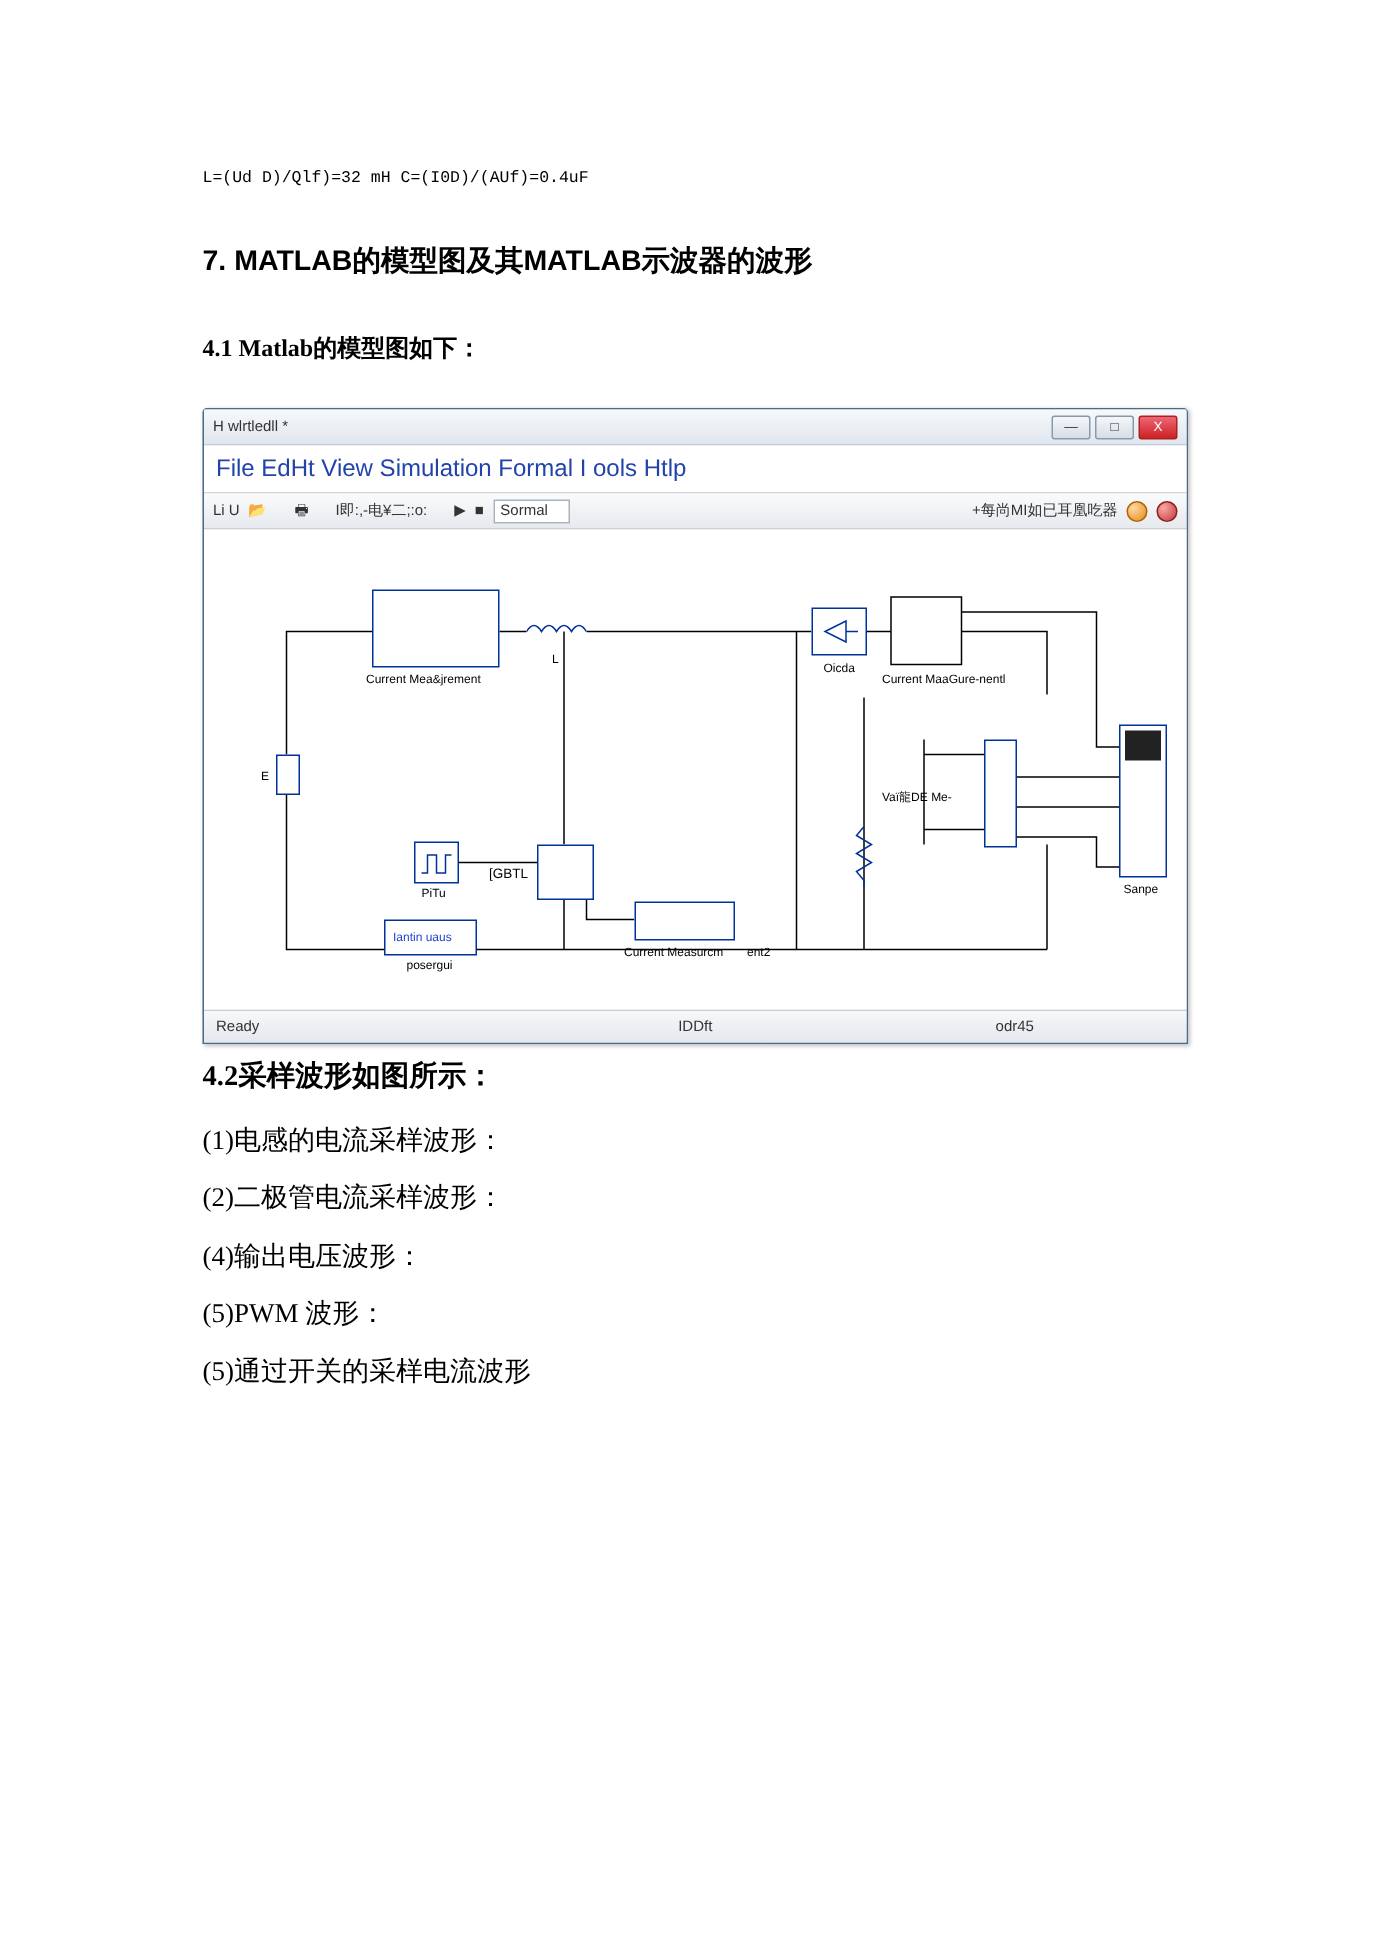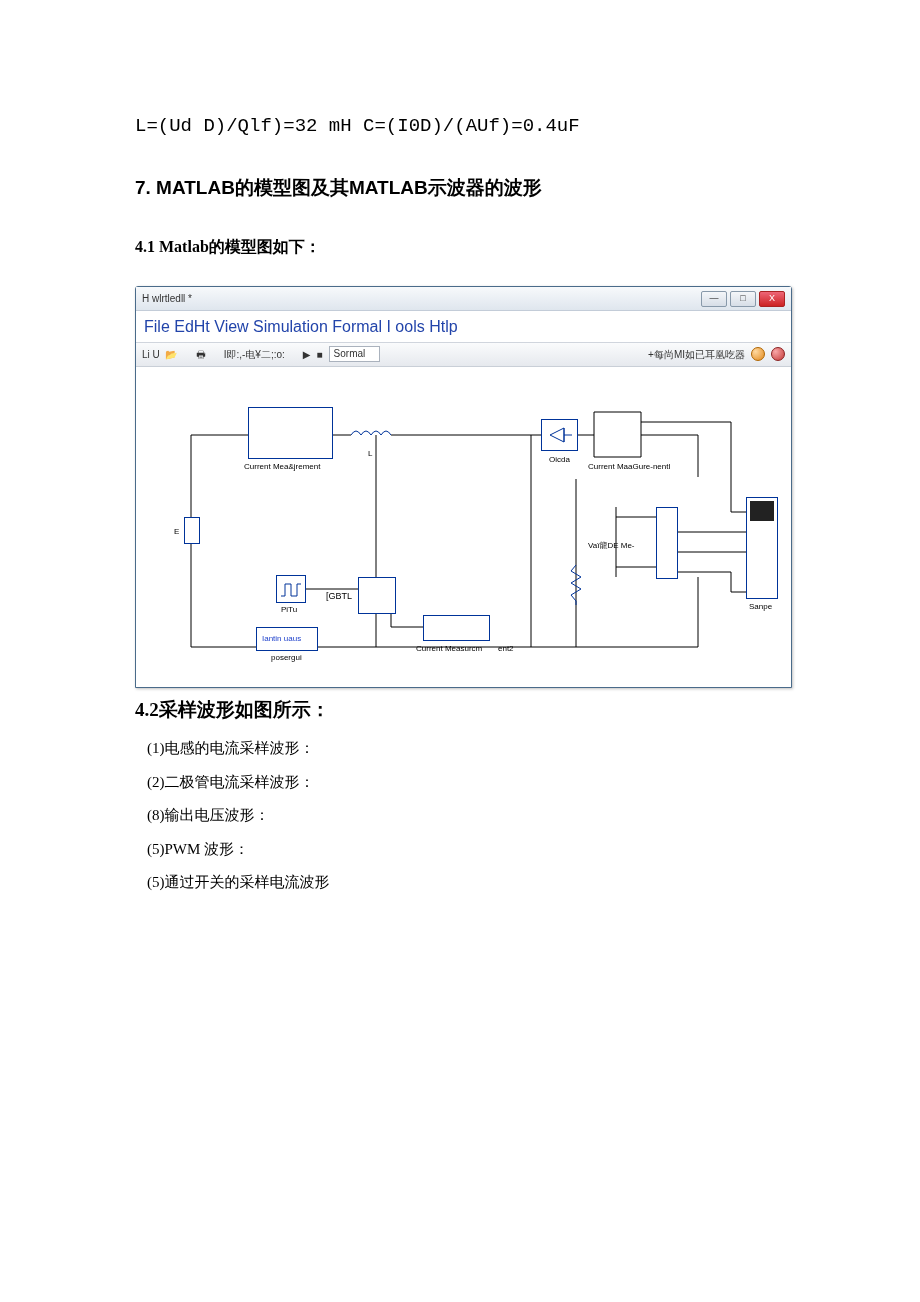--- a/index.html
+++ b/index.html
@@ -9,21 +9,21 @@
     width: 920px;
     padding: 110px 130px 50px 135px;
     box-sizing: border-box;
     color: #000;
     font-size: 15px;
     line-height: 1.7;
   }
   .formula {
     font-family: "Courier New", monospace;
     margin-bottom: 30px;
-    font-size: 19px;
+    font-size: 11px;
   }
   h2.sec {
     font-family: "SimHei", "黑体", sans-serif;
     font-weight: bold;
     font-size: 19px;
     margin: 0 0 28px 0;
   }
   h3.sub {
     font-family: "SimSun", serif;
     font-weight: bold;
@@ -127,22 +127,22 @@
     border-top: 1px solid #c9cfd7;
   }
   .statusbar .cell { flex: 1; }
   .after-heading {
     font-family: "SimSun", serif;
     font-weight: bold;
     font-size: 19px;
     margin: 0 0 10px 0;
   }
   .item {
-    margin: 8px 12px;
-    font-size: 15px;
+    margin: 8px 0;
+    font-size: 18px;
   }
 </style>
 </head>
 <body>
 
 <div class="formula">L=(Ud D)/Qlf)=32 mH C=(I0D)/(AUf)=0.4uF</div>
 
 <h2 class="sec">7. MATLAB的模型图及其MATLAB示波器的波形</h2>
 
 <h3 class="sub">4.1 Matlab的模型图如下：</h3>
@@ -265,21 +265,26 @@
     <div class="blk" style="left:610px; top:130px; width:30px; height:100px; background:#fff;">
       <div style="position:absolute; top:3px; left:3px; right:3px; height:20px; background:#222;"></div>
     </div>
     <div class="lbl" style="left:613px; top:233px;">Sanpe</div>
 
     <div class="blk" style="left:120px; top:260px; width:60px; height:22px;"></div>
     <div class="lbl blue" style="left:126px; top:265px;">Iantin uaus</div>
     <div class="lbl" style="left:135px; top:284px;">posergui</div>
   </div>
 
+  <div class="statusbar">
+    <div class="cell">Ready</div>
+    <div class="cell" style="text-align:center">IDDft</div>
+    <div class="cell" style="text-align:center">odr45</div>
+  </div>
 </div>
 
 <div class="after-heading">4.2采样波形如图所示：</div>
 
 <div class="item">(1)电感的电流采样波形：</div>
 <div class="item">(2)二极管电流采样波形：</div>
-<div class="item">(8)输出电压波形：</div>
+<div class="item">(4)输出电压波形：</div>
 <div class="item">(5)PWM 波形：</div>
 <div class="item">(5)通过开关的采样电流波形</div>
 
 </body></html>

